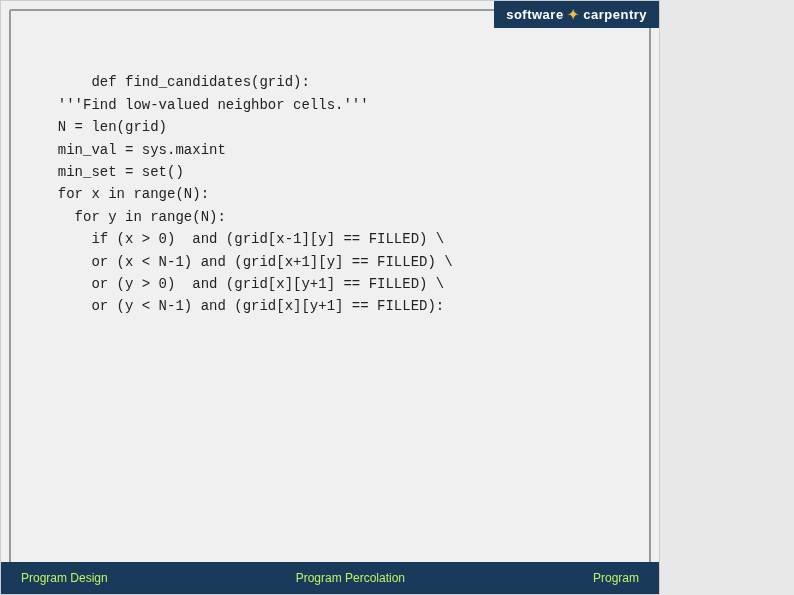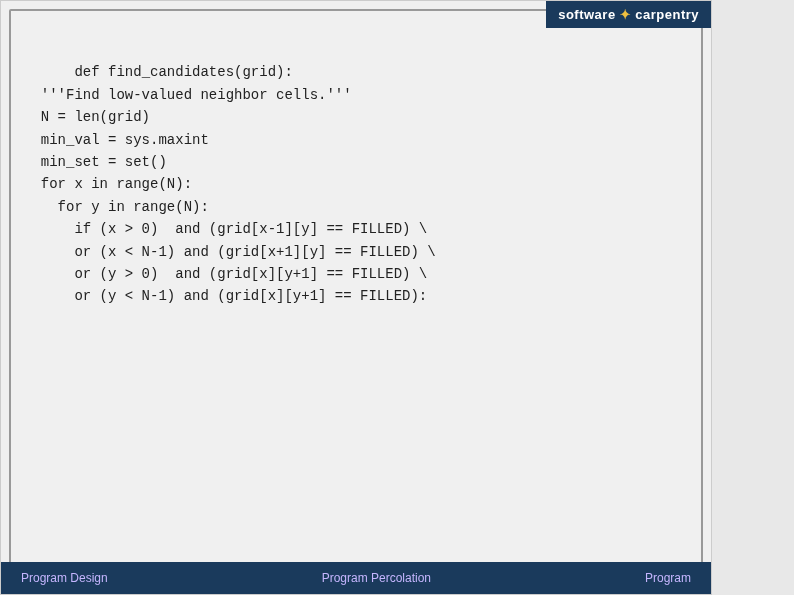--- a/index.html
+++ b/index.html
@@ -6,21 +6,21 @@
 
     body {
       width: 794px;
       height: 595px;
       background: #e8e8e8;
       font-family: Arial, sans-serif;
       overflow: hidden;
     }
 
     .slide-container {
-      width: 712px;
+      width: 660px;
       height: 595px;
       background: #f0f0f0;
       position: relative;
       border: 1px solid #ccc;
     }
 
     .logo-bar {
       position: absolute;
       top: 0;
       right: 0;
@@ -35,22 +35,22 @@
       font-size: 13px;
       font-weight: bold;
       letter-spacing: 0.5px;
     }
 
     .logo-highlight {
       color: #f0c040;
     }
 
     .main-content {
-      padding: 30px 40px 20px 23px;
-      margin-top: 8px;
+      padding: 30px 40px 20px 40px;
+      margin-top: 18px;
     }
 
     .code-block {
       font-family: 'Courier New', Courier, monospace;
       font-size: 14px;
       line-height: 1.6;
       color: #222;
       white-space: pre;
       background: transparent;
     }
@@ -70,21 +70,21 @@
       right: 0;
       background: #1a3a5c;
       height: 32px;
       display: flex;
       align-items: center;
       justify-content: space-between;
       padding: 0 20px;
     }
 
     .footer-text {
-      color: #c4b5fd;
+      color: #bef264;
       font-size: 12px;
     }
 
     .slide-border {
       position: absolute;
       top: 8px;
       left: 8px;
       right: 8px;
       bottom: 8px;
       border: 2px solid #999;

